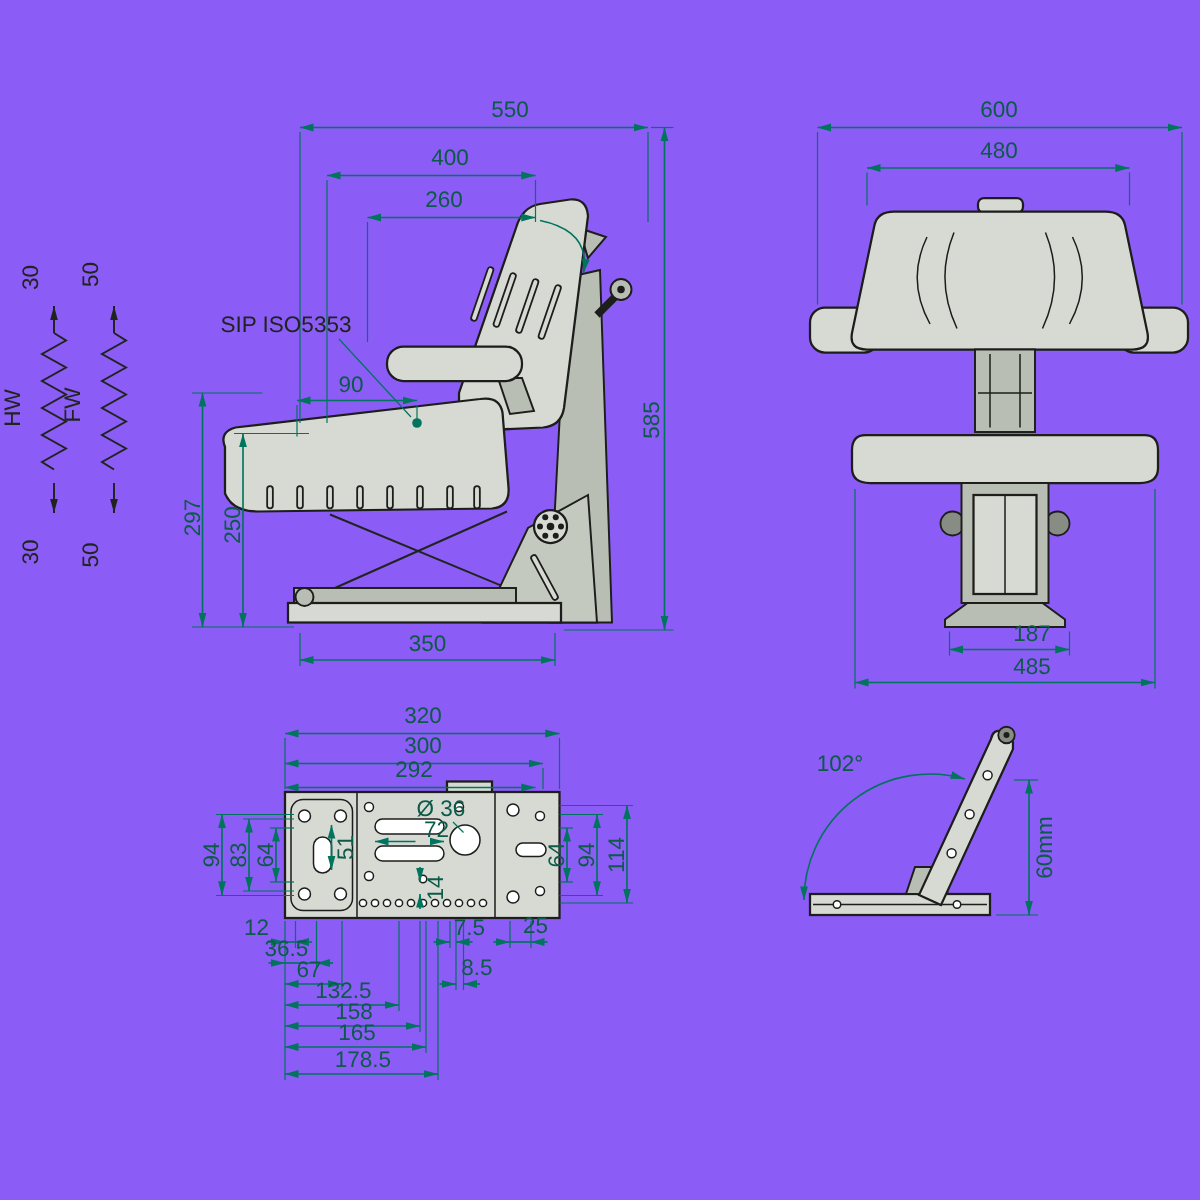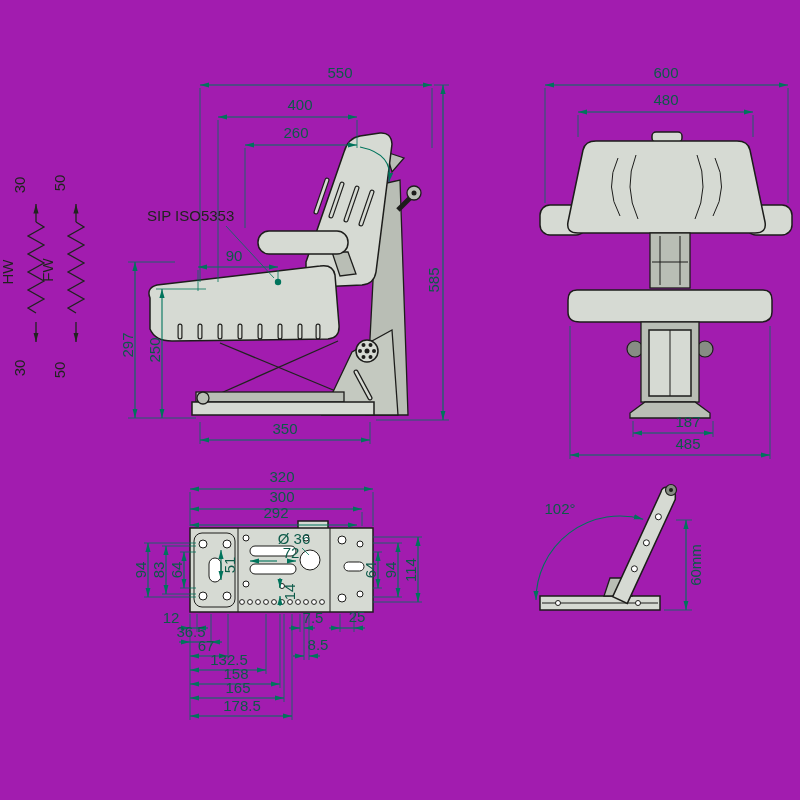--- a/index.html
+++ b/index.html
@@ -1,16 +1,16 @@
 <!DOCTYPE html>
 <html><head>
 <meta charset="utf-8">
 <style>
   html,body { margin:0; padding:0; background:#ffffff; }
-  .sheet { width:800px; height:800px; position:relative; background:#a21caf; }
+  .sheet { width:800px; height:800px; position:relative; background:#8b5cf6; }
   svg { display:block; }
   text { font-family:"Liberation Sans", sans-serif; font-size:15px; fill:#0d5a49; }
   .blktxt { fill:#20241f; }
   .dln { stroke:#00745c; stroke-width:1.1; fill:none; }
   .ext { stroke:#00745c; stroke-width:0.8; fill:none; }
   .f1  { fill:#d6dad3; stroke:#1d1d1b; stroke-width:1.5; }
   .f2  { fill:#b9beb5; stroke:#1d1d1b; stroke-width:1.3; }
   .f3  { fill:#878d84; stroke:#1d1d1b; stroke-width:1.2; }
   .det { stroke:#1d1d1b; stroke-width:1; fill:none; }
   .hole{ fill:#ffffff; stroke:#1d1d1b; stroke-width:1; }

